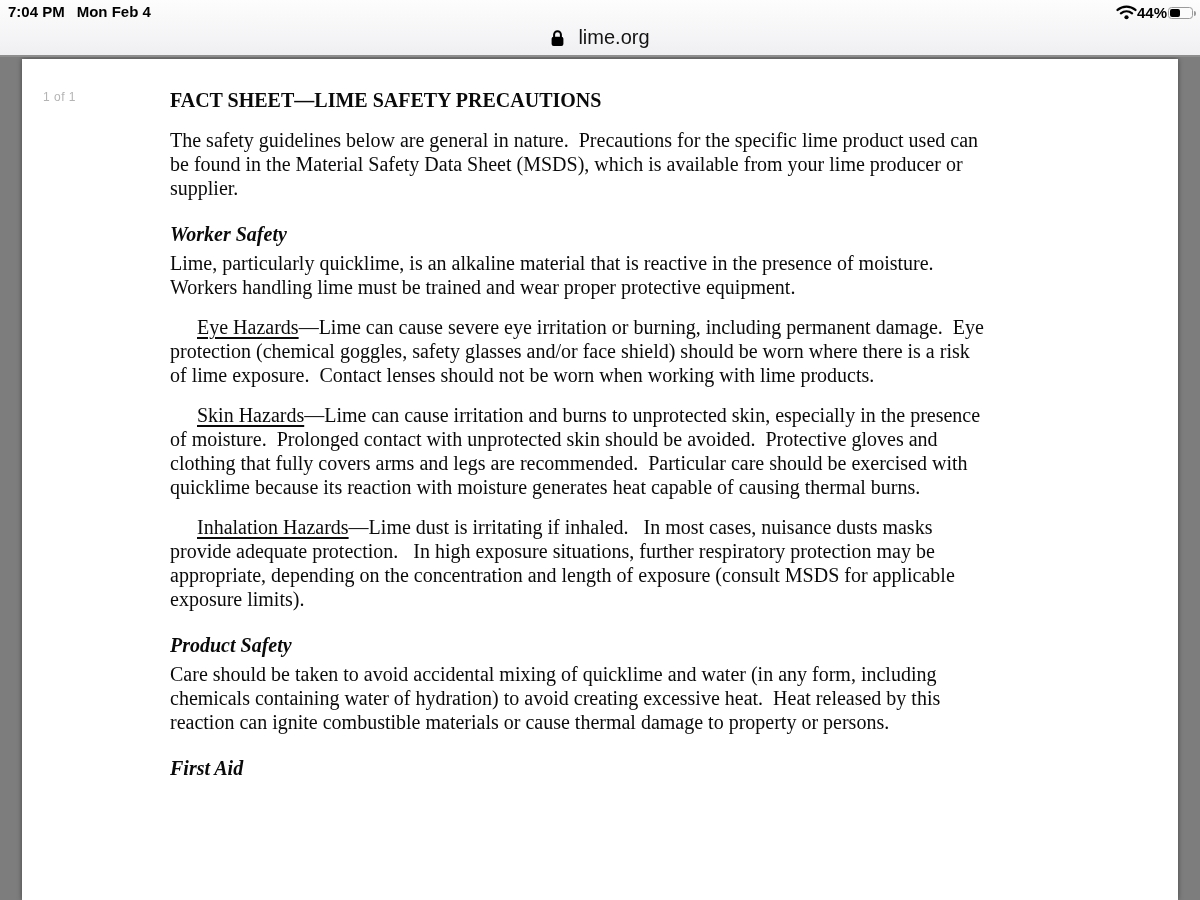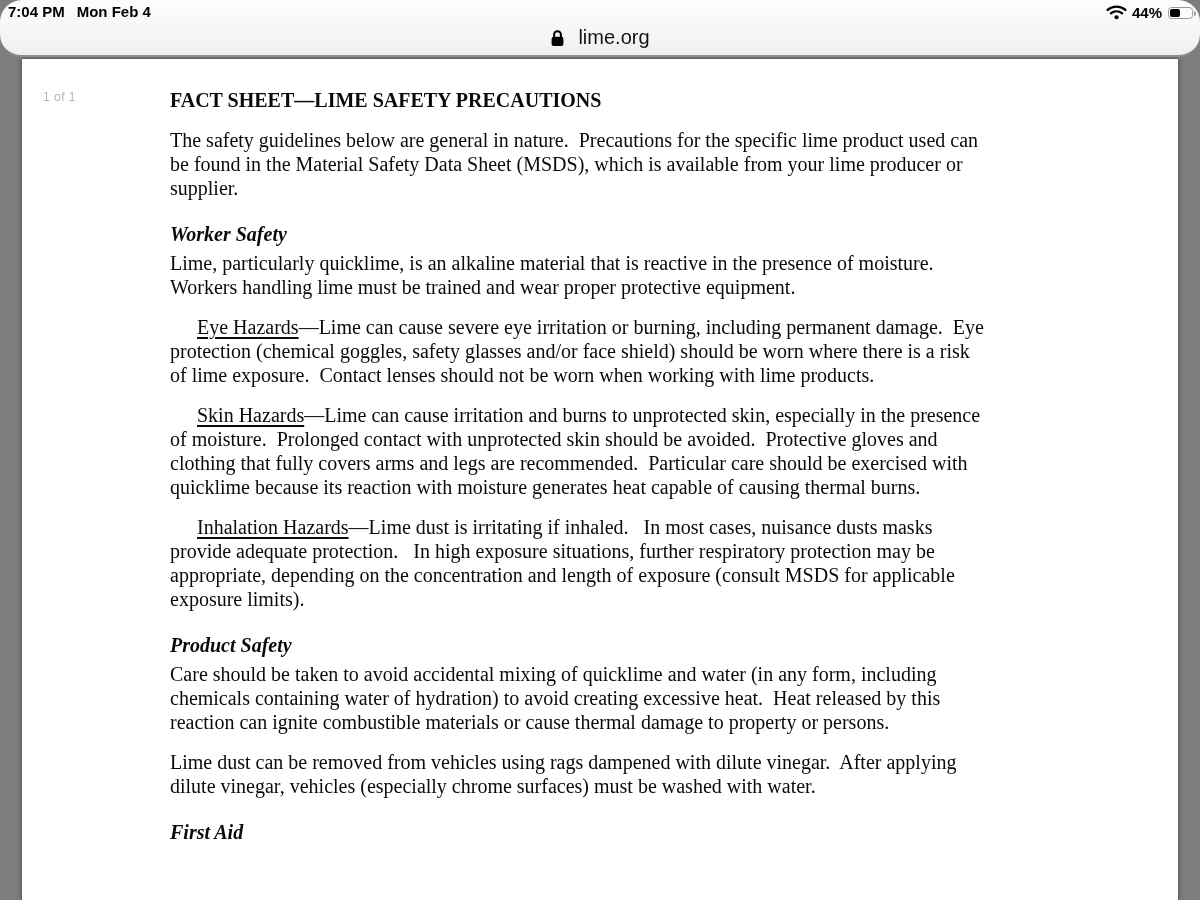--- a/index.html
+++ b/index.html
@@ -10,30 +10,29 @@
     position: relative; width: 1200px; height: 900px; overflow: hidden;
     background: #7d7d7d;
   }
 
   
   .topbar {
     position: absolute; top: 0; left: 0; right: 0; height: 57px;
     background: linear-gradient(180deg, #fdfdfd 0%, #f4f4f6 70%, #eFeFf1 100%);
     border-bottom: 2px solid #8e8e8e;
     z-index: 5;
-    border-radius: 22px;
   }
   .status-left {
     position: absolute; top: 3px; left: 8px;
     display: flex; gap: 12px; align-items: baseline;
     font-size: 15px; font-weight: 600; color: #000;
   }
   .status-right {
     position: absolute; top: 4px; right: 7px;
-    display: flex; gap: 5px; align-items: center;
+    display: flex; align-items: center;
     font-size: 15px; font-weight: 600; color: #000;
   }
   .wifi-svg { width: 21px; height: 15px; display: block; }
   .battery {
     position: relative; width: 25px; height: 12px;
     border: 1px solid #9b9b9b; border-radius: 3.5px;
     background: #fbfbfb; margin-left: 1px;
   }
   .battery-fill {
     position: absolute; left: 1px; top: 1px; bottom: 1px;
@@ -137,21 +136,20 @@
 
         <p class="indent"><span class="u">Eye Hazards</span><span>—Lime can cause severe eye irritation or burning, including permanent damage.  Eye protection (chemical goggles, safety glasses and/or face shield) should be worn where there is a risk of lime exposure.  Contact lenses should not be worn when working with lime products.</span></p>
 
         <p class="indent"><span class="u">Skin Hazards</span><span>—Lime can cause irritation and burns to unprotected skin, especially in the presence of moisture.  Prolonged contact with unprotected skin should be avoided.  Protective gloves and clothing that fully covers arms and legs are recommended.  Particular care should be exercised with quicklime because its reaction with moisture generates heat capable of causing thermal burns.</span></p>
 
         <p class="indent"><span class="u">Inhalation Hazards</span><span>—Lime dust is irritating if inhaled.   In most cases, nuisance dusts masks provide adequate protection.   In high exposure situations, further respiratory protection may be appropriate, depending on the concentration and length of exposure (consult MSDS for applicable exposure limits).</span></p>
 
         <h2>Product Safety</h2>
         <p>Care should be taken to avoid accidental mixing of quicklime and water (in any form, including chemicals containing water of hydration) to avoid creating excessive heat.  Heat released by this reaction can ignite combustible materials or cause thermal damage to property or persons.</p>
 
-        <p>Lime dust can be removed from vehicles using rags dampened with dilute vinegar.  After applying dilute vinegar, vehicles (especially chrome surfaces) must be washed with water.</p>
 
         <h2>First Aid</h2>
       </div>
     </div>
     <div class="page-indicator">1 of 1</div>
   </div>
 
 </div>
 
 </body></html>

